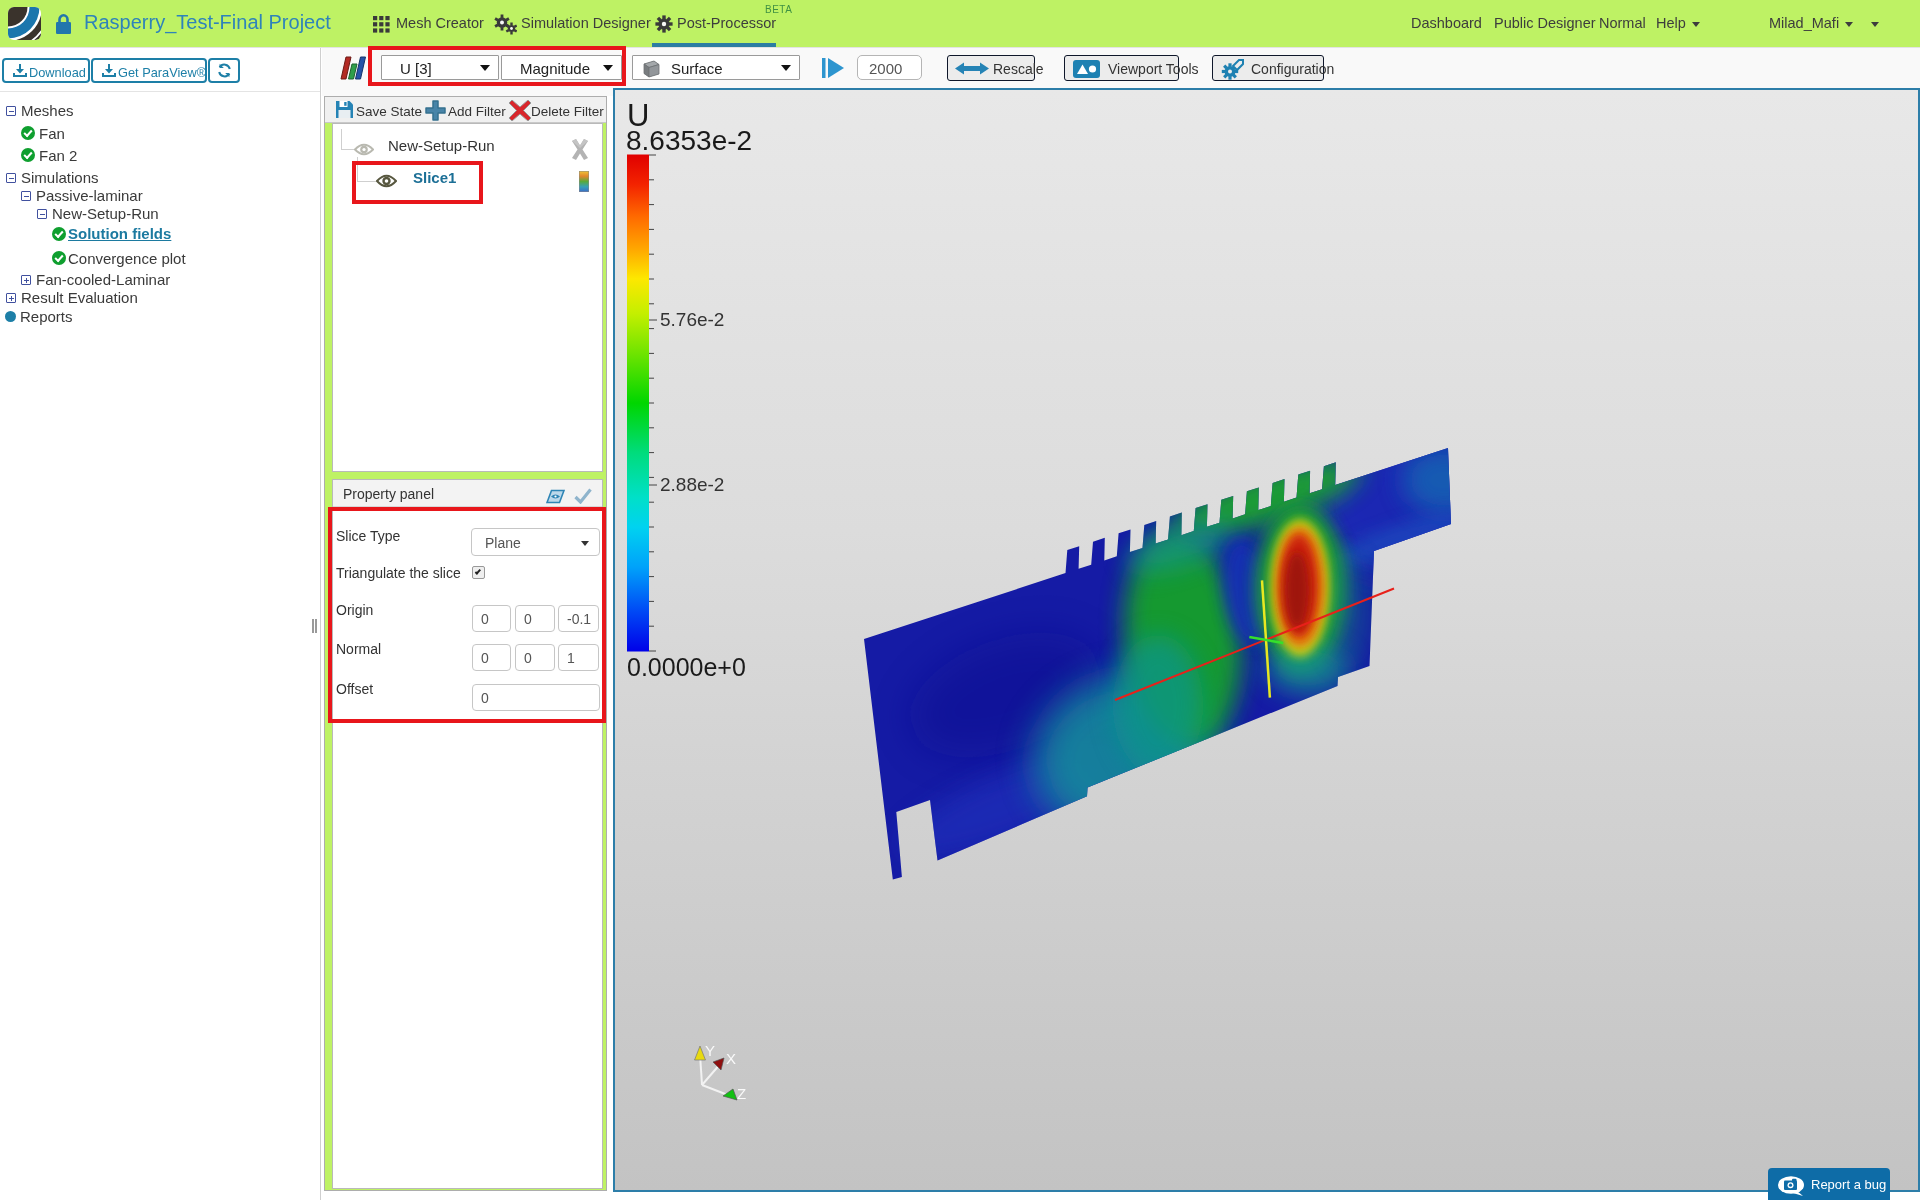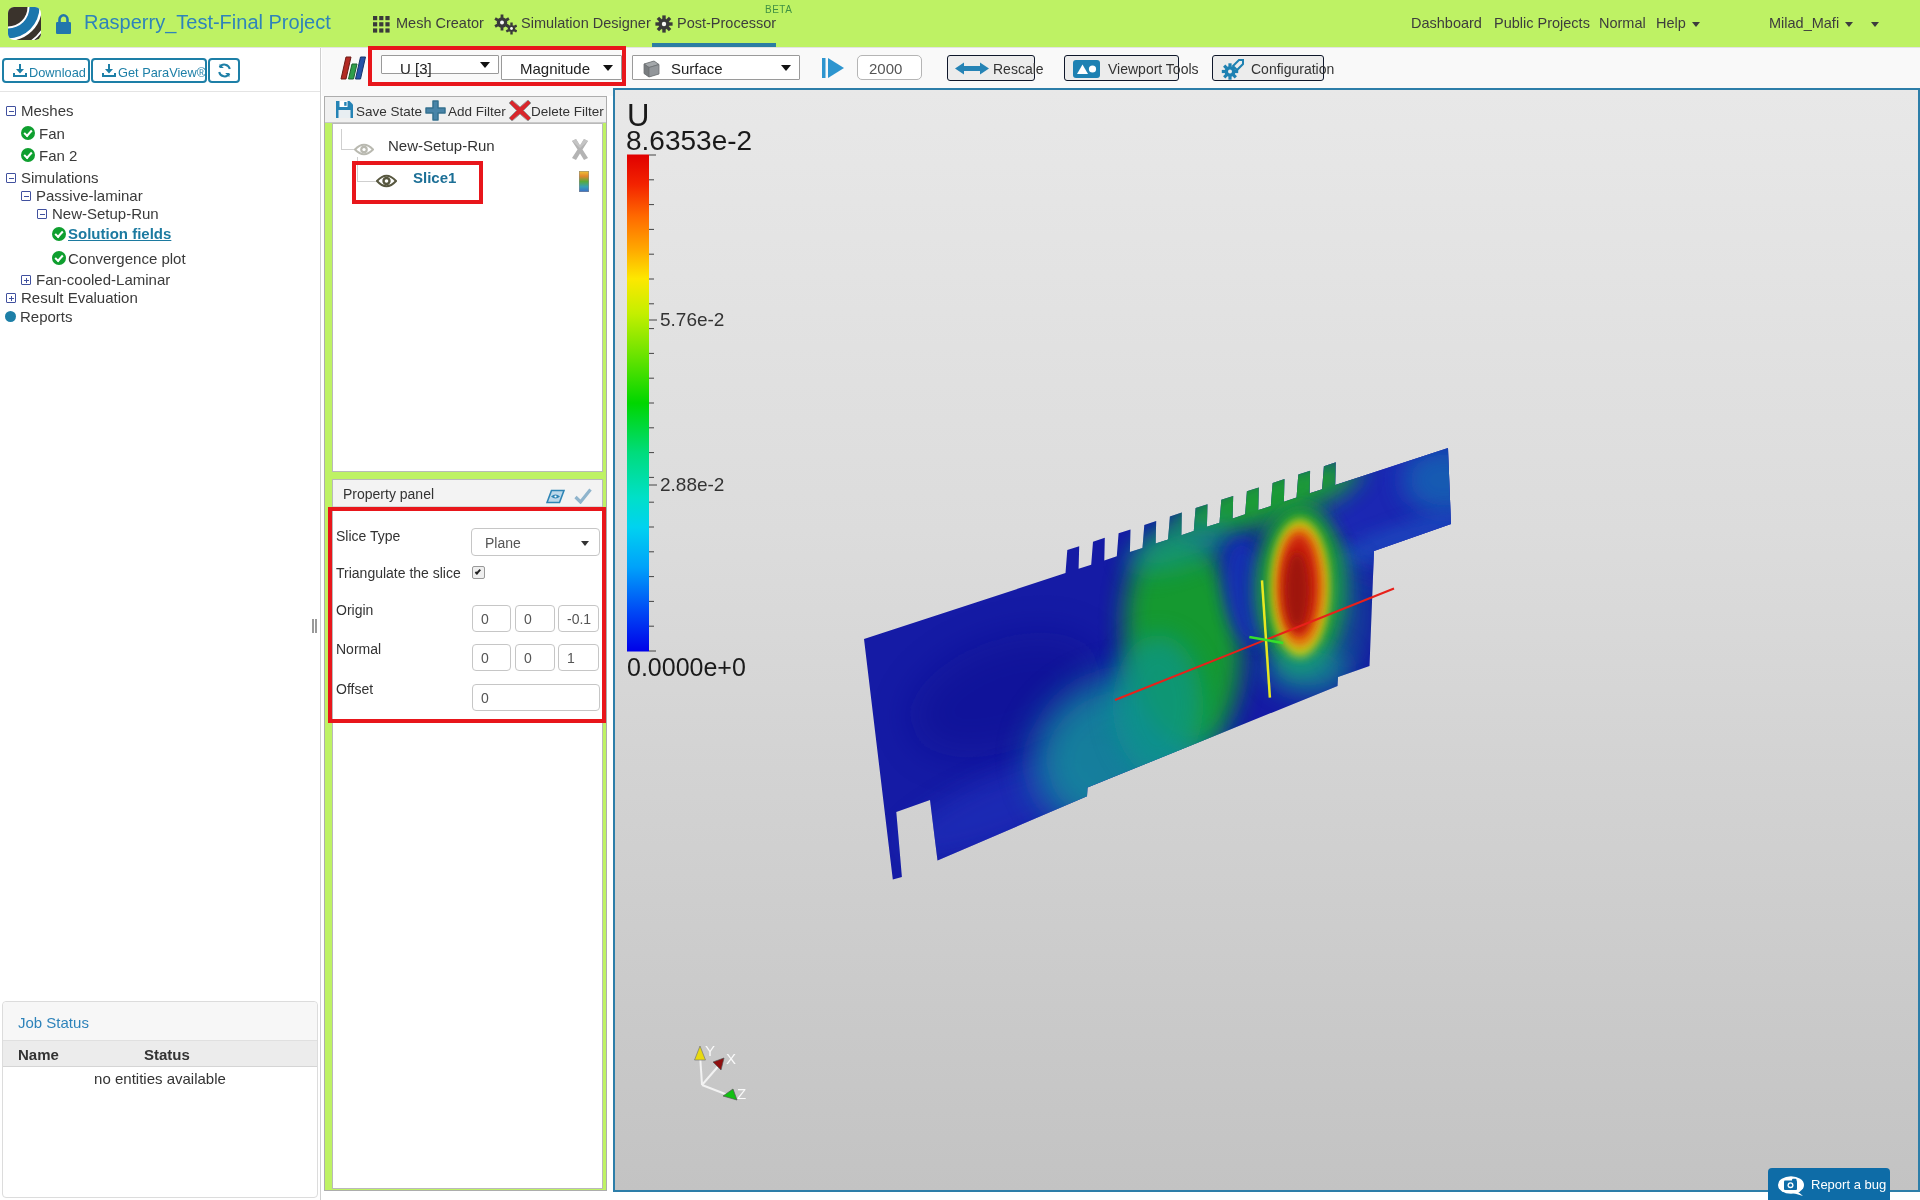--- a/index.html
+++ b/index.html
@@ -110,33 +110,33 @@
         <use href="#gt3" transform="rotate(225)"></use>
         <use href="#gt3" transform="rotate(270)"></use>
         <use href="#gt3" transform="rotate(315)"></use>
         <circle r="2.2" fill="#f8f8f8"></circle>
       </g>
   </svg>
   <span class="nitem" style="left:677px">Post-Processor</span>
   <span class="beta" style="left:765px;top:4px">BETA</span>
   <div class="ppline"></div>
   <span class="nitem" style="left:1411px">Dashboard</span>
-  <span class="nitem" style="left:1494px">Public Projects</span>
+  <span class="nitem" style="left:1494px">Public Designer</span>
   <span class="nitem" style="left:1599px">Normal</span>
   <span class="nitem" style="left:1656px">Help<span class="caret"></span></span>
   <span class="nitem" style="left:1769px">Milad_Mafi<span class="caret"></span></span>
   <span class="nitem" style="left:1871px"><span class="caret" style="margin-left:0"></span></span>
 </div>
 <div id="tb2">
   <svg class="abs" style="left:17px;top:7px" width="30" height="26" viewBox="0 0 30 26">
     <path d="M2 24 L7 2 L12 2 L7 24 Z" fill="#b32a24" stroke="#6d1a16" stroke-width="1"></path>
     <path d="M9.5 24 L13 9 L18 9 L14.5 24 Z" fill="#2f9e4a" stroke="#1d6330" stroke-width="1"></path>
     <path d="M16.5 24 L21.5 2 L26.5 2 L21.5 24 Z" fill="#2553a8" stroke="#16336b" stroke-width="1"></path>
   </svg>
-  <div class="sel" style="left:59px;top:7px;width:118px;height:19px">
+  <div class="sel" style="left:59px;top:7px;width:118px;height:25px">
       <span class="stxt">U [3]</span>
       <span class="sarr"></span>
     </div>
   <div class="sel" style="left:179px;top:7px;width:121px;height:25px">
       <span class="stxt">Magnitude</span>
       <span class="sarr"></span>
     </div>
   <div class="redbox" style="left:46px;top:-2px;width:258px;height:40px"></div>
   <div class="sel" style="left:310px;top:7px;width:168px;height:25px">
     <svg style="position:absolute;left:7px;top:2px" width="23" height="21" viewBox="0 0 23 21">
@@ -247,28 +247,20 @@
       <i></i>
       <b></b>
     </span>
   <div class="trow" style="left:21px;top:242px">Result Evaluation</div>
     <span class="exp plus" style="left:6px;top:245px">
       <i></i>
       <b></b>
     </span>
   <div class="trow" style="left:20px;top:261px">Reports</div>
     <span class="abs" style="left:5px;top:263px;width:11px;height:11px;border-radius:50%;background:#1d7fa7"></span>
-  <div class="abs" style="left:2px;top:953px;width:316px;height:197px;border:1px solid #dcdcdc;border-radius:4px;background:#fff">
-    <div class="abs" style="left:0;top:0;width:314px;height:39px;background:#f7f7f7;border-bottom:1px solid #e0e0e0;border-radius:4px 4px 0 0"></div>
-    <div class="abs" style="left:15px;top:12px;font-size:15px;color:#2e83ba">Job Status</div>
-    <div class="abs" style="left:0;top:39px;width:314px;height:26px;background:#ececec;border-bottom:1px solid #d5d5d5"></div>
-    <div class="abs" style="left:15px;top:44px;font-size:15px;font-weight:bold;color:#333">Name</div>
-    <div class="abs" style="left:141px;top:44px;font-size:15px;font-weight:bold;color:#333">Status</div>
-    <div class="abs" style="left:0;top:68px;width:314px;text-align:center;font-size:15px;color:#333">no entities available</div>
-  </div>
 </div>
 <div id="mid">
   <div class="abs" style="left:0;top:0;width:281px;height:26px;background:#f0f0f0;border-bottom:1px solid #c9c9c9"></div>
   <svg class="abs" style="left:11px;top:4px" width="17" height="17" viewBox="0 0 17 17">
       <path d="M0 0 L13.5 0 L17 3.5 L17 17 L0 17 Z" fill="#2583b5"></path>
       <rect x="3.5" y="0" width="8" height="6" fill="#fff"></rect>
       <rect x="8.2" y="1" width="2.4" height="3.8" fill="#2583b5"></rect>
       <rect x="2.5" y="9" width="12" height="8" fill="#e8eef2"></rect>
     </svg>
   <div class="abs mtb" style="left:31px;top:7px">Save State</div>

